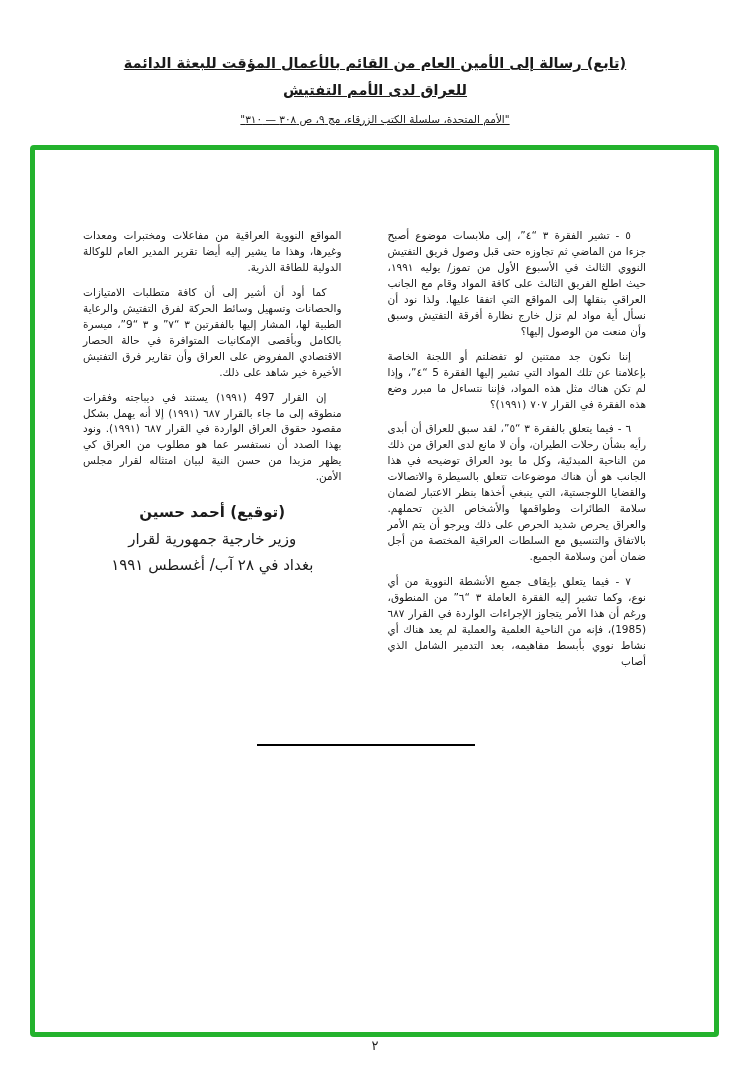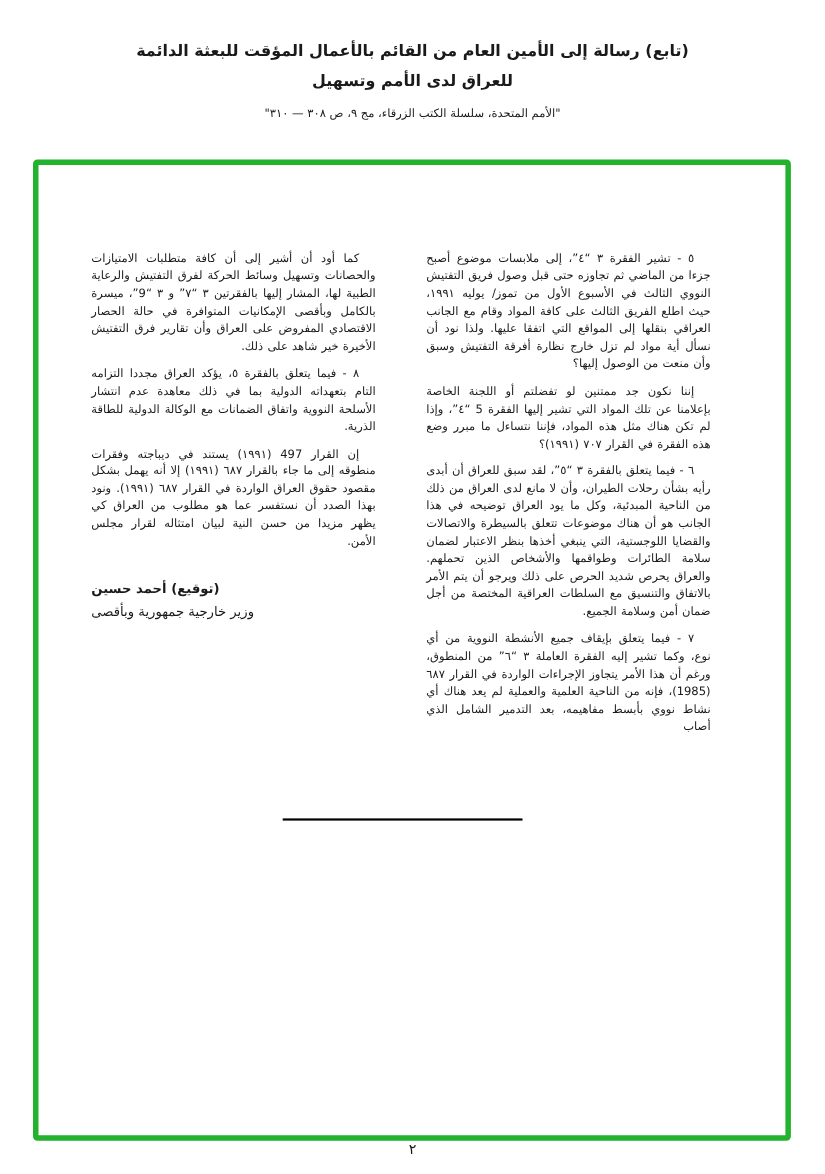--- a/index.html
+++ b/index.html
@@ -7,21 +7,21 @@
   html, body { margin: 0; padding: 0; }
   body {
     width: 750px; height: 1067px;
     background: #ffffff;
     font-family: "DejaVu Sans", sans-serif;
     color: var(--ink);
   }
   .page { position: relative; width: 750px; height: 1067px; overflow: hidden; }
 
   
-  .doc-header { direction: rtl; text-align: center; padding-top: 34px; }
+  .doc-header { direction: rtl; text-align: center; padding-top: 50px; text-decoration: underline; }
   .doc-header .title {
     font-size: 14.5px; font-weight: bold; line-height: 1.85;
     letter-spacing: 0.2px;
   }
   .doc-header .citation {
     font-size: 10.5px; margin-top: 9px; font-weight: normal;
   }
 
   
   .green-box {
@@ -44,21 +44,21 @@
     direction: rtl;
     font-size: 10.5px;
     line-height: 1.52;
     text-align: justify;
     margin: 0 0 9px 0;
     text-indent: 15px;
     word-spacing: 0.5px;
   }
   .col p.no-indent { text-indent: 0; }
 
-  .signature { direction: rtl; margin-top: 24px; font-size: 12px; line-height: 1.75; text-align: left; }
+  .signature { direction: rtl; margin-top: 14px; font-size: 15px; line-height: 1.75; text-align: center; }
   .signature .sig-name { font-weight: bold; }
 
   .footnote-rule {
     position: absolute;
     left: 222px; top: 594px;
     width: 218px; height: 2px;
     background: #000;
   }
 
   .page-number {
@@ -69,42 +69,43 @@
     direction: rtl;
   }
 </style>
 </head>
 <body>
 
 <div class="page">
 
   <header class="doc-header">
     <div class="title">(تابع) رسالة إلى الأمين العام من القائم بالأعمال المؤقت للبعثة الدائمة</div>
-    <div class="title">للعراق لدى الأمم وتسهيل</div>
+    <div class="title">للعراق لدى الأمم التفتيش</div>
     <div class="citation">"الأمم المتحدة، سلسلة الكتب الزرقاء، مج ٩، ص ٣٠٨ — ٣١٠"</div>
   </header>
 
   <div class="green-box">
     <div class="columns">
 
       <div class="col">
         <p>٥ - تشير الفقرة ٣ “٤”، إلى ملابسات موضوع أصبح جزءا من الماضي ثم تجاوزه حتى قبل وصول فريق التفتيش النووي الثالث في الأسبوع الأول من تموز/ يوليه ١٩٩١، حيث اطلع الفريق الثالث على كافة المواد وقام مع الجانب العراقي بنقلها إلى المواقع التي اتفقا عليها. ولذا نود أن نسأل أية مواد لم تزل خارج نظارة أفرقة التفتيش وسبق وأن منعت من الوصول إليها؟</p>
         <p>إننا نكون جد ممتنين لو تفضلتم أو اللجنة الخاصة بإعلامنا عن تلك المواد التي تشير إليها الفقرة 5 “٤”، وإذا لم تكن هناك مثل هذه المواد، فإننا نتساءل ما مبرر وضع هذه الفقرة في القرار ٧٠٧ (١٩٩١)؟</p>
         <p>٦ - فيما يتعلق بالفقرة ٣ “٥”، لقد سبق للعراق أن أبدى رأيه بشأن رحلات الطيران، وأن لا مانع لدى العراق من ذلك من الناحية المبدئية، وكل ما يود العراق توضيحه في هذا الجانب هو أن هناك موضوعات تتعلق بالسيطرة والاتصالات والقضايا اللوجستية، التي ينبغي أخذها بنظر الاعتبار لضمان سلامة الطائرات وطواقمها والأشخاص الذين تحملهم. والعراق يحرص شديد الحرص على ذلك ويرجو أن يتم الأمر بالاتفاق والتنسيق مع السلطات العراقية المختصة من أجل ضمان أمن وسلامة الجميع.</p>
         <p>٧ - فيما يتعلق بإيقاف جميع الأنشطة النووية من أي نوع، وكما تشير إليه الفقرة العاملة ٣ “٦” من المنطوق، ورغم أن هذا الأمر يتجاوز الإجراءات الواردة في القرار ٦٨٧ (1985)، فإنه من الناحية العلمية والعملية لم يعد هناك أي نشاط نووي بأبسط مفاهيمه، بعد التدمير الشامل الذي أصاب</p>
       </div>
 
       <div class="col">
+        <p class="no-indent">المواقع النووية العراقية من مفاعلات ومختبرات ومعدات وغيرها، وهذا ما يشير إليه أيضا تقرير المدير العام للوكالة الدولية للطاقة الذرية.</p>
         <p>كما أود أن أشير إلى أن كافة متطلبات الامتيازات والحصانات وتسهيل وسائط الحركة لفرق التفتيش والرعاية الطبية لها، المشار إليها بالفقرتين ٣ “٧” و ٣ “9”، ميسرة بالكامل وبأقصى الإمكانيات المتوافرة في حالة الحصار الاقتصادي المفروض على العراق وأن تقارير فرق التفتيش الأخيرة خير شاهد على ذلك.</p>
-        <p>٨ - فيما يتعلق بالفقرة ٥، يؤكد العراق مجددا التزامه التام بتعهداته الدولية بما في ذلك معاهدة عدم انتشار الأسلحة النووية واتفاق الضمانات مع الوكالة الدولية للطاقة الذرية.</p>
         <p>إن القرار 497 (١٩٩١) يستند في ديباجته وفقرات منطوقه إلى ما جاء بالقرار ٦٨٧ (١٩٩١) إلا أنه يهمل بشكل مقصود حقوق العراق الواردة في القرار ٦٨٧ (١٩٩١). ونود بهذا الصدد أن نستفسر عما هو مطلوب من العراق كي يظهر مزيدا من حسن النية لبيان امتثاله لقرار مجلس الأمن.</p>
 
         <div class="signature">
           <div class="sig-name">(توقيع) أحمد حسين</div>
-          <div>وزير خارجية جمهورية وبأقصى</div>
+          <div>وزير خارجية جمهورية لقرار</div>
+          <div>بغداد في ٢٨ آب/ أغسطس ١٩٩١</div>
         </div>
       </div>
 
     </div>
 
     <div class="footnote-rule"></div>
   </div>
 
   <div class="page-number">٢</div>
 

